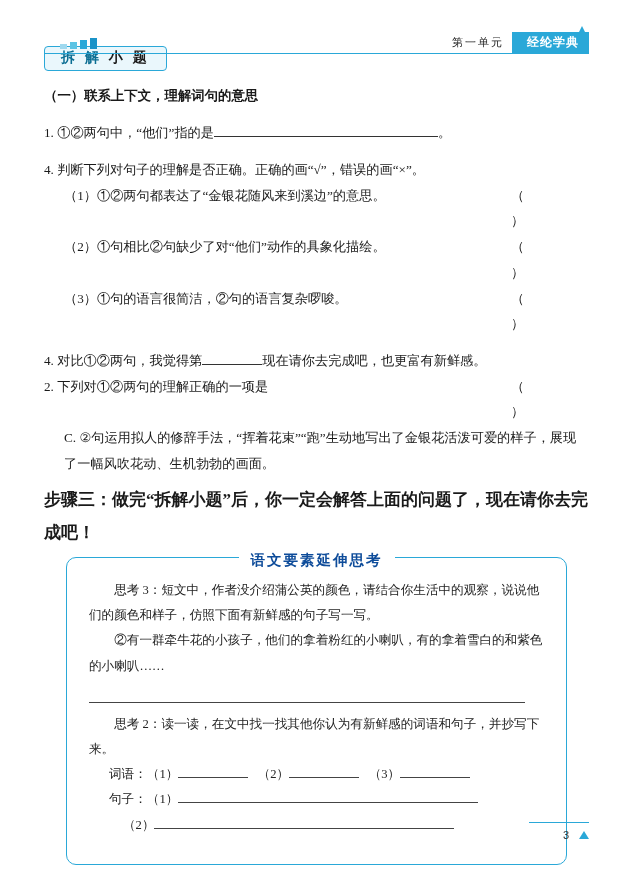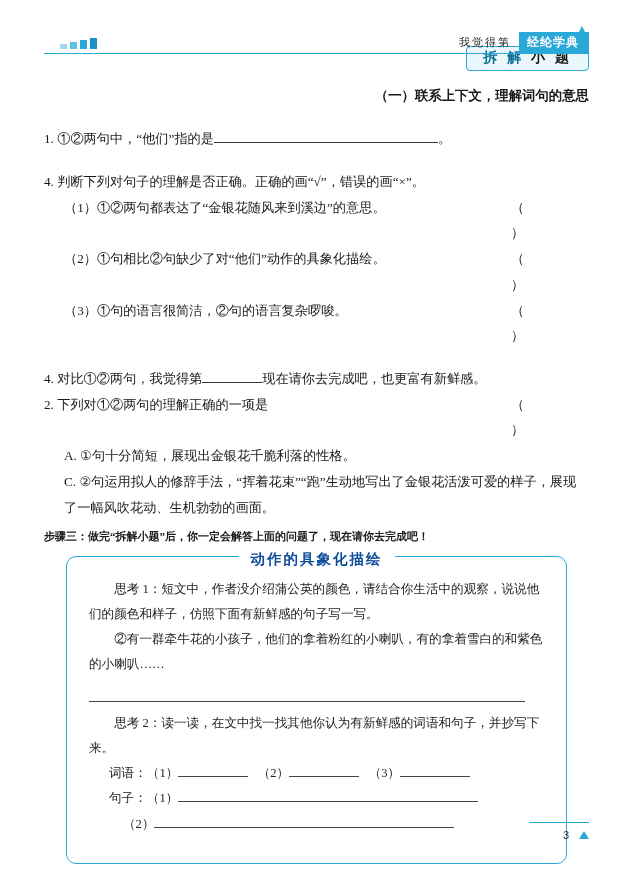--- a/index.html
+++ b/index.html
@@ -36,61 +36,61 @@
     position: absolute; right: 44px; top: 6px;
     display: flex; align-items: stretch; height: 21px;
     font-family: "Liberation Sans", sans-serif;
   }
   .hdr-unit {
     font-size: 11px; color: #222; letter-spacing: 2px;
     padding: 3px 8px 0 0;
   }
   .hdr-brand {
     background: #2aa8d8; color: #fff; font-size: 12px; font-weight: bold;
-    padding: 2px 10px 0 8px; letter-spacing: 1px;
+    padding: 2px 10px 0 15px; letter-spacing: 1px;
     position: relative;
   }
   .hdr-brand:after{
     content:""; position:absolute; right:3px; top:-6px;
     width:0;height:0;border-left:4px solid transparent;border-right:4px solid transparent;
     border-bottom:8px solid #2aa8d8;
   }
   .hdr-rule {
     position:absolute; left:44px; right:44px; top:27px;
     border-bottom: 1px solid #2aa8d8;
   }
 
   
-  .chip-wrap { text-align:right; margin-top: 46px; }
+  .chip-wrap { text-align:left; margin-top: 46px; }
   .chip {
     display:inline-block;
     border: 1.5px solid #2aa8d8;
     border-radius: 4px;
     padding: 2px 16px 3px;
     font-family: "Liberation Sans", sans-serif;
     font-size: 14px; font-weight: bold;
     letter-spacing: 3px;
     background: #eaf7fc;
     color: #0b6e93;
   }
   .chip .w { color:#1a1a1a; }
 
   
   .content { margin-top: 12px; font-size: 13.2px; line-height: 1.95; }
-  .qh { font-weight: bold; font-size: 13.4px; margin-top: 11px; text-align: right; }
-  .q  { margin-top: 17px; }
+  .qh { font-weight: bold; font-size: 13.4px; margin-top: 11px; }
+  .q  { margin-top: 11px; }
   .ind1 { padding-left: 20px; justify-content: flex-end; }
   .ind2 { padding-left: 34px; }
   .row { display:flex; }
   .row .txt { flex: 1 1 auto; }
   .row .paren { flex: 0 0 78px; text-align:left; letter-spacing: 20px; }
   .ul { display:inline-block; border-bottom:1px solid #333; }
   .ul-long { width: 224px; }
   .ul-mid  { width: 60px; }
-  .step { font-weight: bold; margin-top: 6px; font-size: 11px; }
+  .step { font-weight: bold; margin-top: 6px; font-size: 17px; }
 
   
   .box {
     margin: 8px 22px 0 22px;
     border: 1.6px solid #2aa8d8;
     border-radius: 10px;
     padding: 20px 22px 26px;
     position: relative;
   }
   .box-title {
@@ -121,21 +121,21 @@
 <div class="page">
 
   <div class="header">
     <div class="hdr-squares">
       <i></i>
         <i></i>
         <i></i>
         <i></i>
     </div>
     <div class="hdr-right">
-      <span class="hdr-unit">我觉得第</span>
+      <span class="hdr-unit">第一单元</span>
       <span class="hdr-brand">经纶学典</span>
     </div>
     <div class="hdr-rule"></div>
   </div>
 
   <div class="chip-wrap">
     <span class="chip">
       <span>拆 解</span>
       <span class="w">小 题</span>
     </span>
@@ -167,29 +167,28 @@
 
     <div class="q">
       <span>4. 对比①②两句，我觉得第</span><span class="ul ul-mid"></span><span>现在请你去完成吧，也更富有新鲜感。</span>
     </div>
 
     <div class="row">
       <span class="txt">2. 下列对①②两句的理解正确的一项是</span>
       <span class="paren">（   ）</span>
     </div>
 
-    <div class="ind1">A. ①句十分简短，展现出金银花千脆利落的性格。</div>
     <div class="ind1">C. ②句运用拟人的修辞手法，“挥着花束”“跑”生动地写出了金银花活泼可爱的样子，展现了一幅风吹花动、生机勃勃的画面。</div>
 
     <div class="step">步骤三：做完“拆解小题”后，你一定会解答上面的问题了，现在请你去完成吧！</div>
 
     <div class="box">
-      <div class="box-title">动作的具象化描绘</div>
+      <div class="box-title">语文要素延伸思考</div>
       <div class="hand">
-        <div class="p">思考 1：短文中，作者没介绍蒲公英的颜色，请结合你生活中的观察，说说他们的颜色和样子，仿照下面有新鲜感的句子写一写。</div>
+        <div class="p">思考 3：短文中，作者没介绍蒲公英的颜色，请结合你生活中的观察，说说他们的颜色和样子，仿照下面有新鲜感的句子写一写。</div>
         <div class="p">②有一群牵牛花的小孩子，他们的拿着粉红的小喇叭，有的拿着雪白的和紫色的小喇叭……</div>
         <div class="gap"></div>
         <div><span class="lw lw-full"></span></div>
         <div class="p">思考 2：读一读，在文中找一找其他你认为有新鲜感的词语和句子，并抄写下来。</div>
         <div class="ind1">
           <span>词语：</span><span>（1）</span><span class="lw lw-c"></span>
           &nbsp;&nbsp;<span>（2）</span><span class="lw lw-c"></span>
           &nbsp;&nbsp;<span>（3）</span><span class="lw lw-c"></span>
         </div>
         <div class="ind1">

